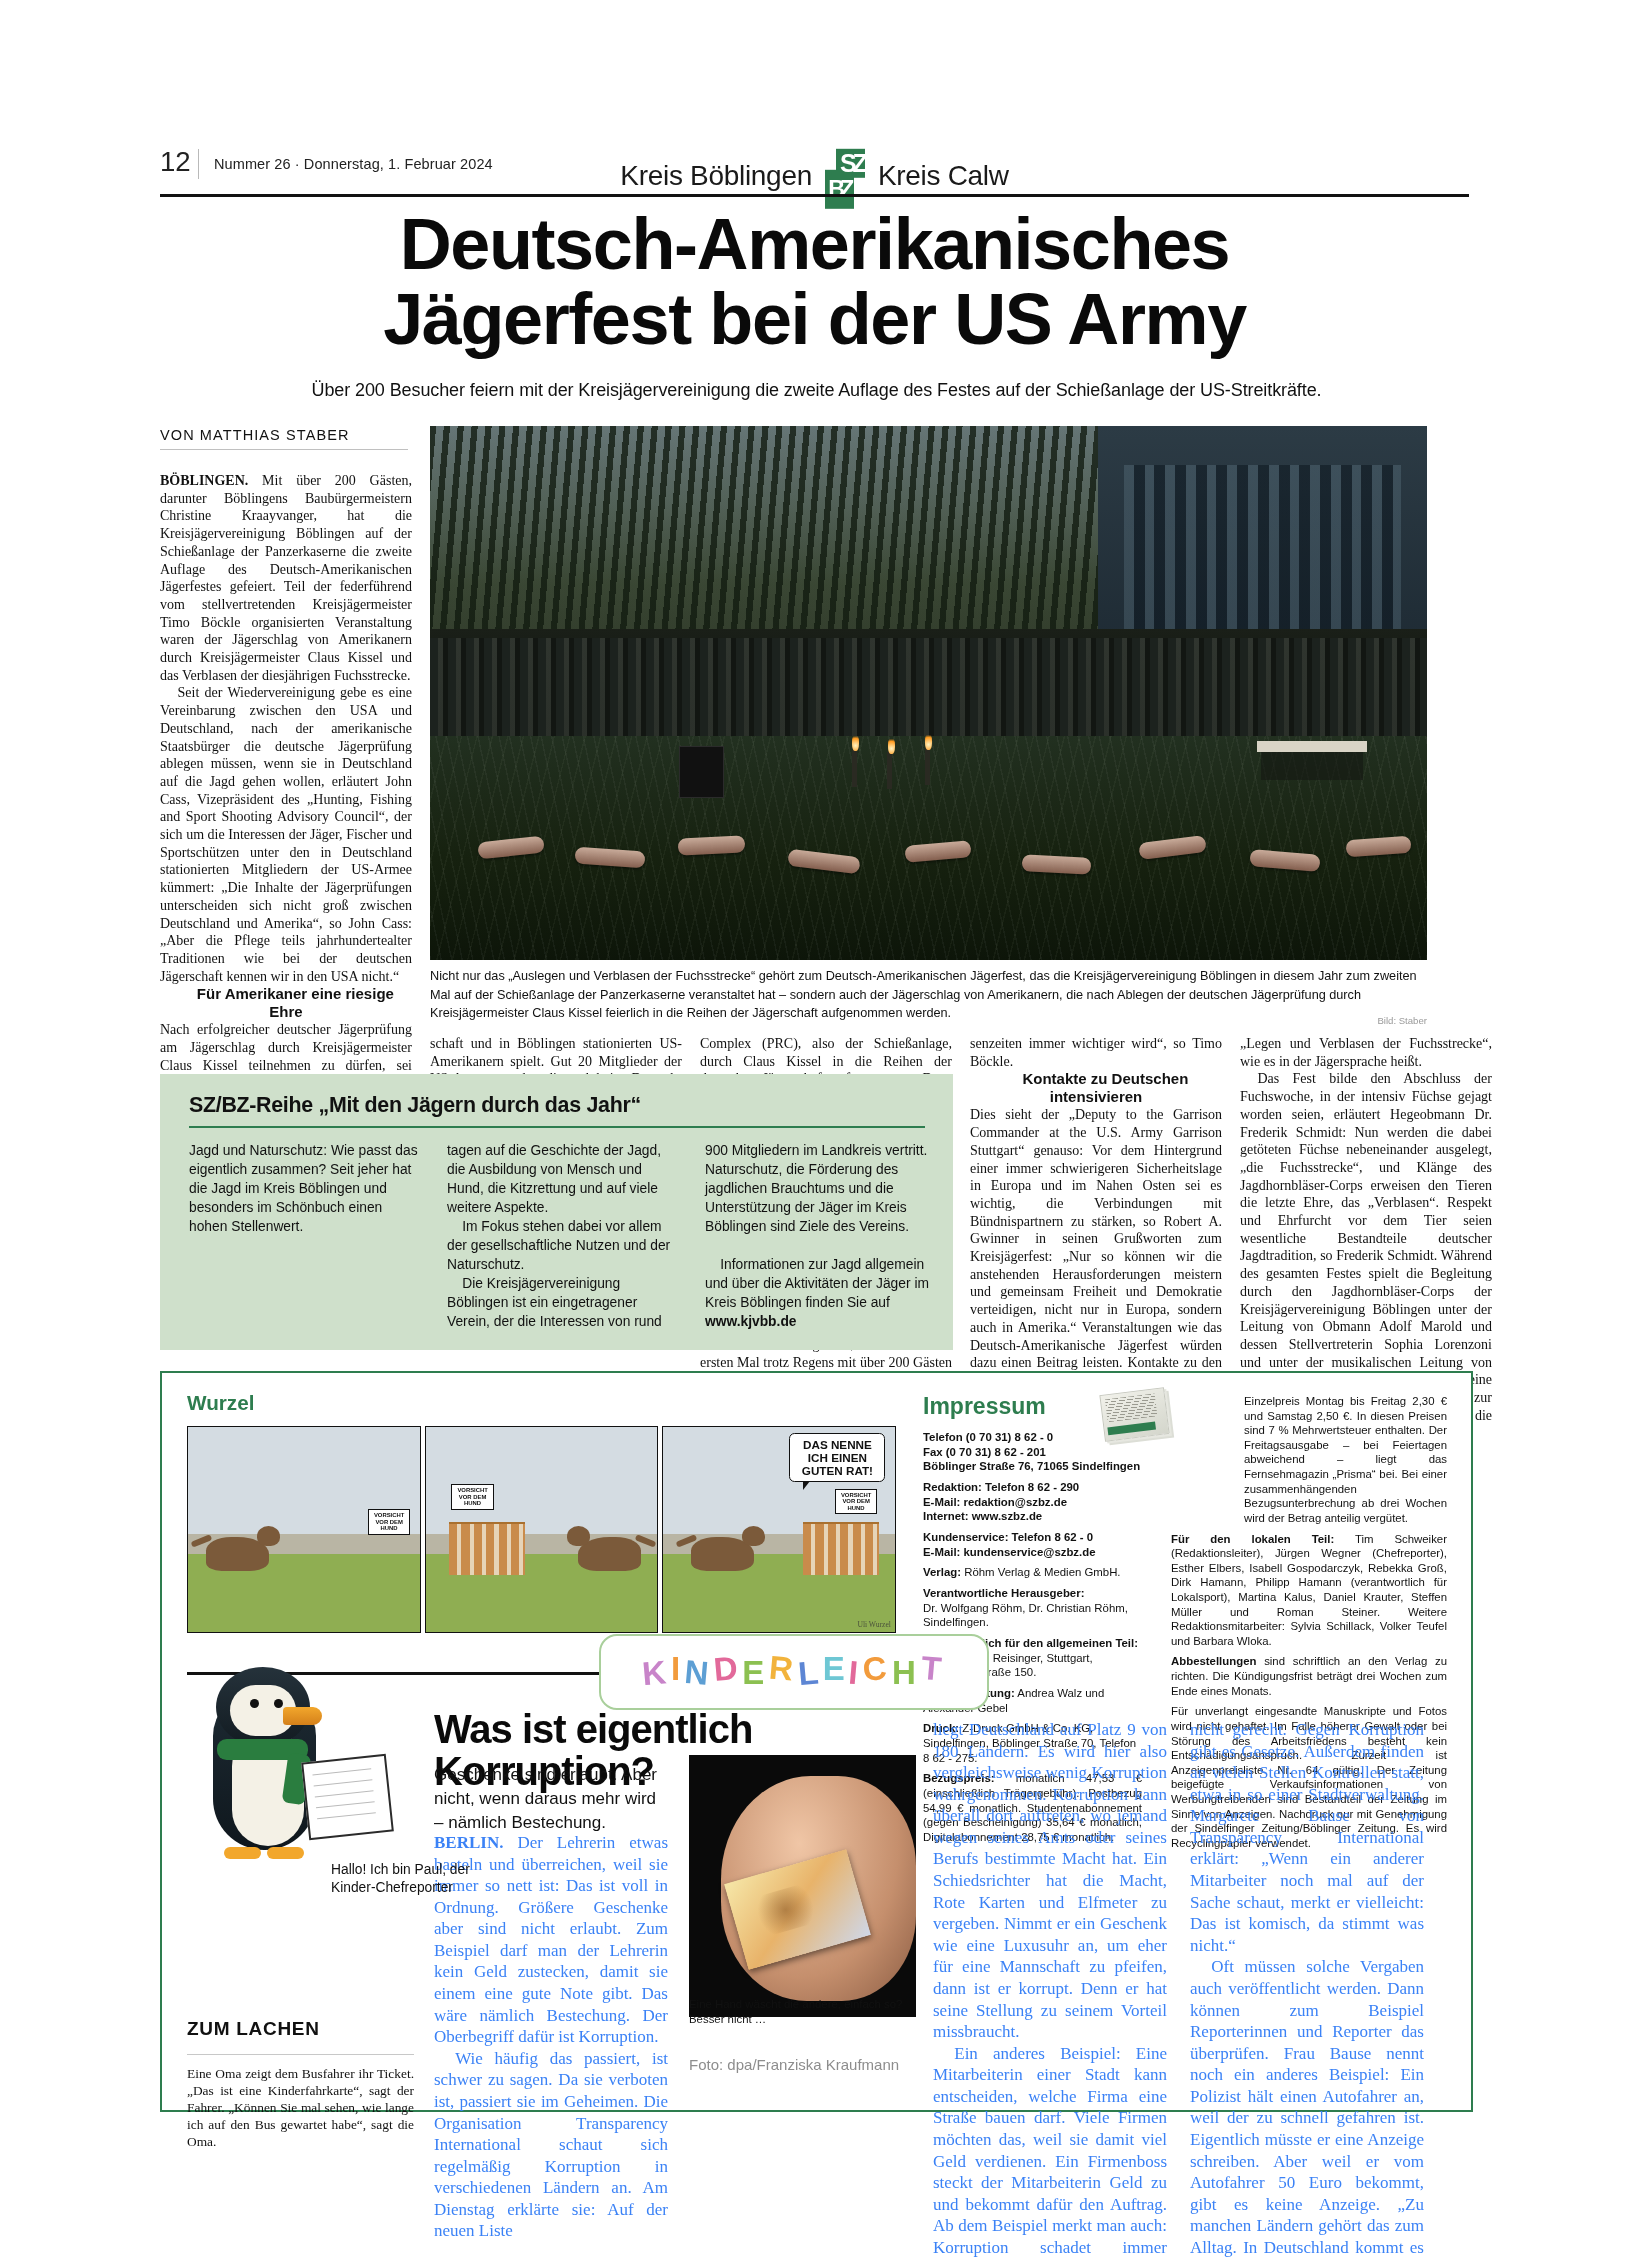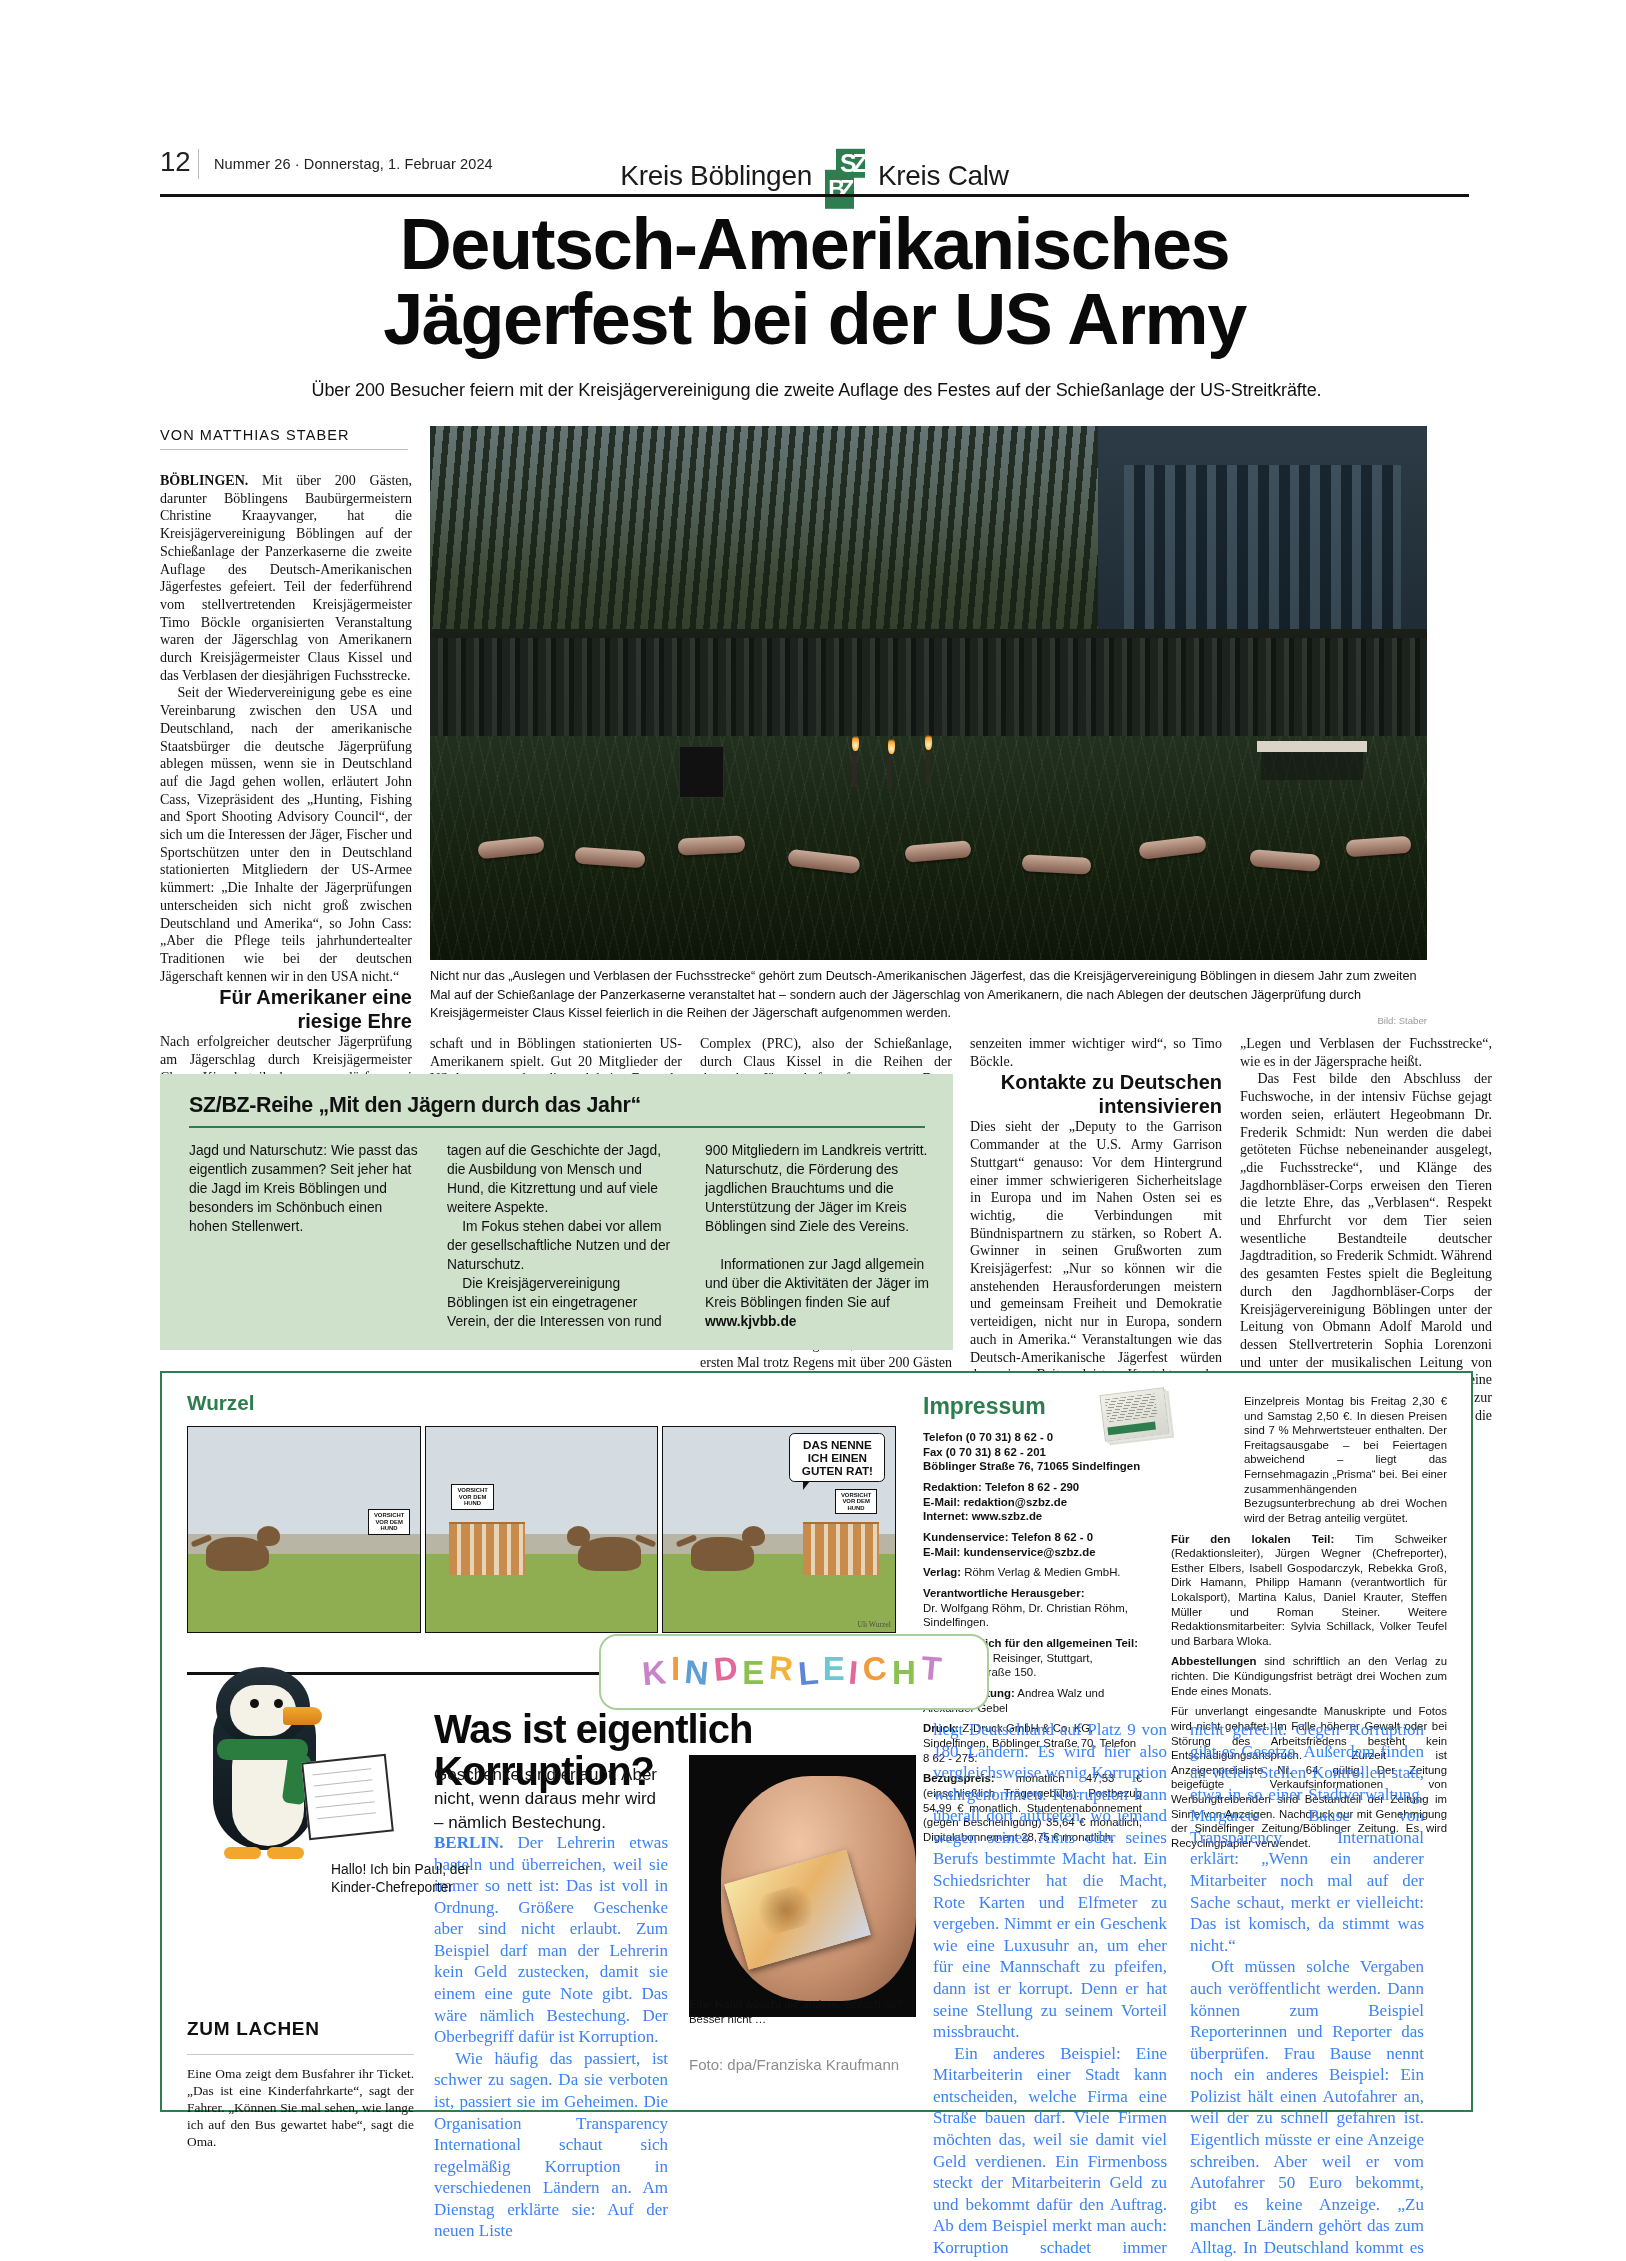--- a/index.html
+++ b/index.html
@@ -72,21 +72,21 @@
     font-family:"Liberation Sans",sans-serif;font-size:12.7px;line-height:1.46;color:#111;}
   .photo-credit{position:absolute;left:430px;top:1015px;width:997px;text-align:right;
     font-family:"Liberation Sans",sans-serif;font-size:9.6px;color:#9a9a9a;}
 
   
   .col{position:absolute;font-family:"Liberation Serif",serif;font-size:14px;line-height:1.265;
        text-align:justify;color:#111;-webkit-hyphens:auto;hyphens:auto;}
   .col p{margin:0;text-indent:1.25em;}
   .col p.first{text-indent:0;}
   .col b.place{font-weight:700;}
-  .subhd{font-family:"Liberation Sans",sans-serif;font-weight:700;font-size:20px;margin:9px 0 6.2px;text-indent:0;text-align:right;line-height:1.2;}
+  .subhd{font-family:"Liberation Sans",sans-serif;font-weight:700;font-size:15px;margin:9px 0 6.2px;text-indent:0;text-align:center;line-height:1.2;}
 
   #c1{left:160px;top:472px;width:252px;}
   #c2{left:430px;top:1035px;width:252px;}
   #c3{left:700px;top:1035px;width:252px;}
   #c4{left:970px;top:1035px;width:252px;}
   #c5{left:1240px;top:1035px;width:252px;}
 
   
   .greenbox{position:absolute;left:160px;top:1074px;width:793px;height:276px;background:#cfe0cb;}
   .gb-title{position:absolute;left:29px;top:19px;font-family:"Liberation Sans",sans-serif;

